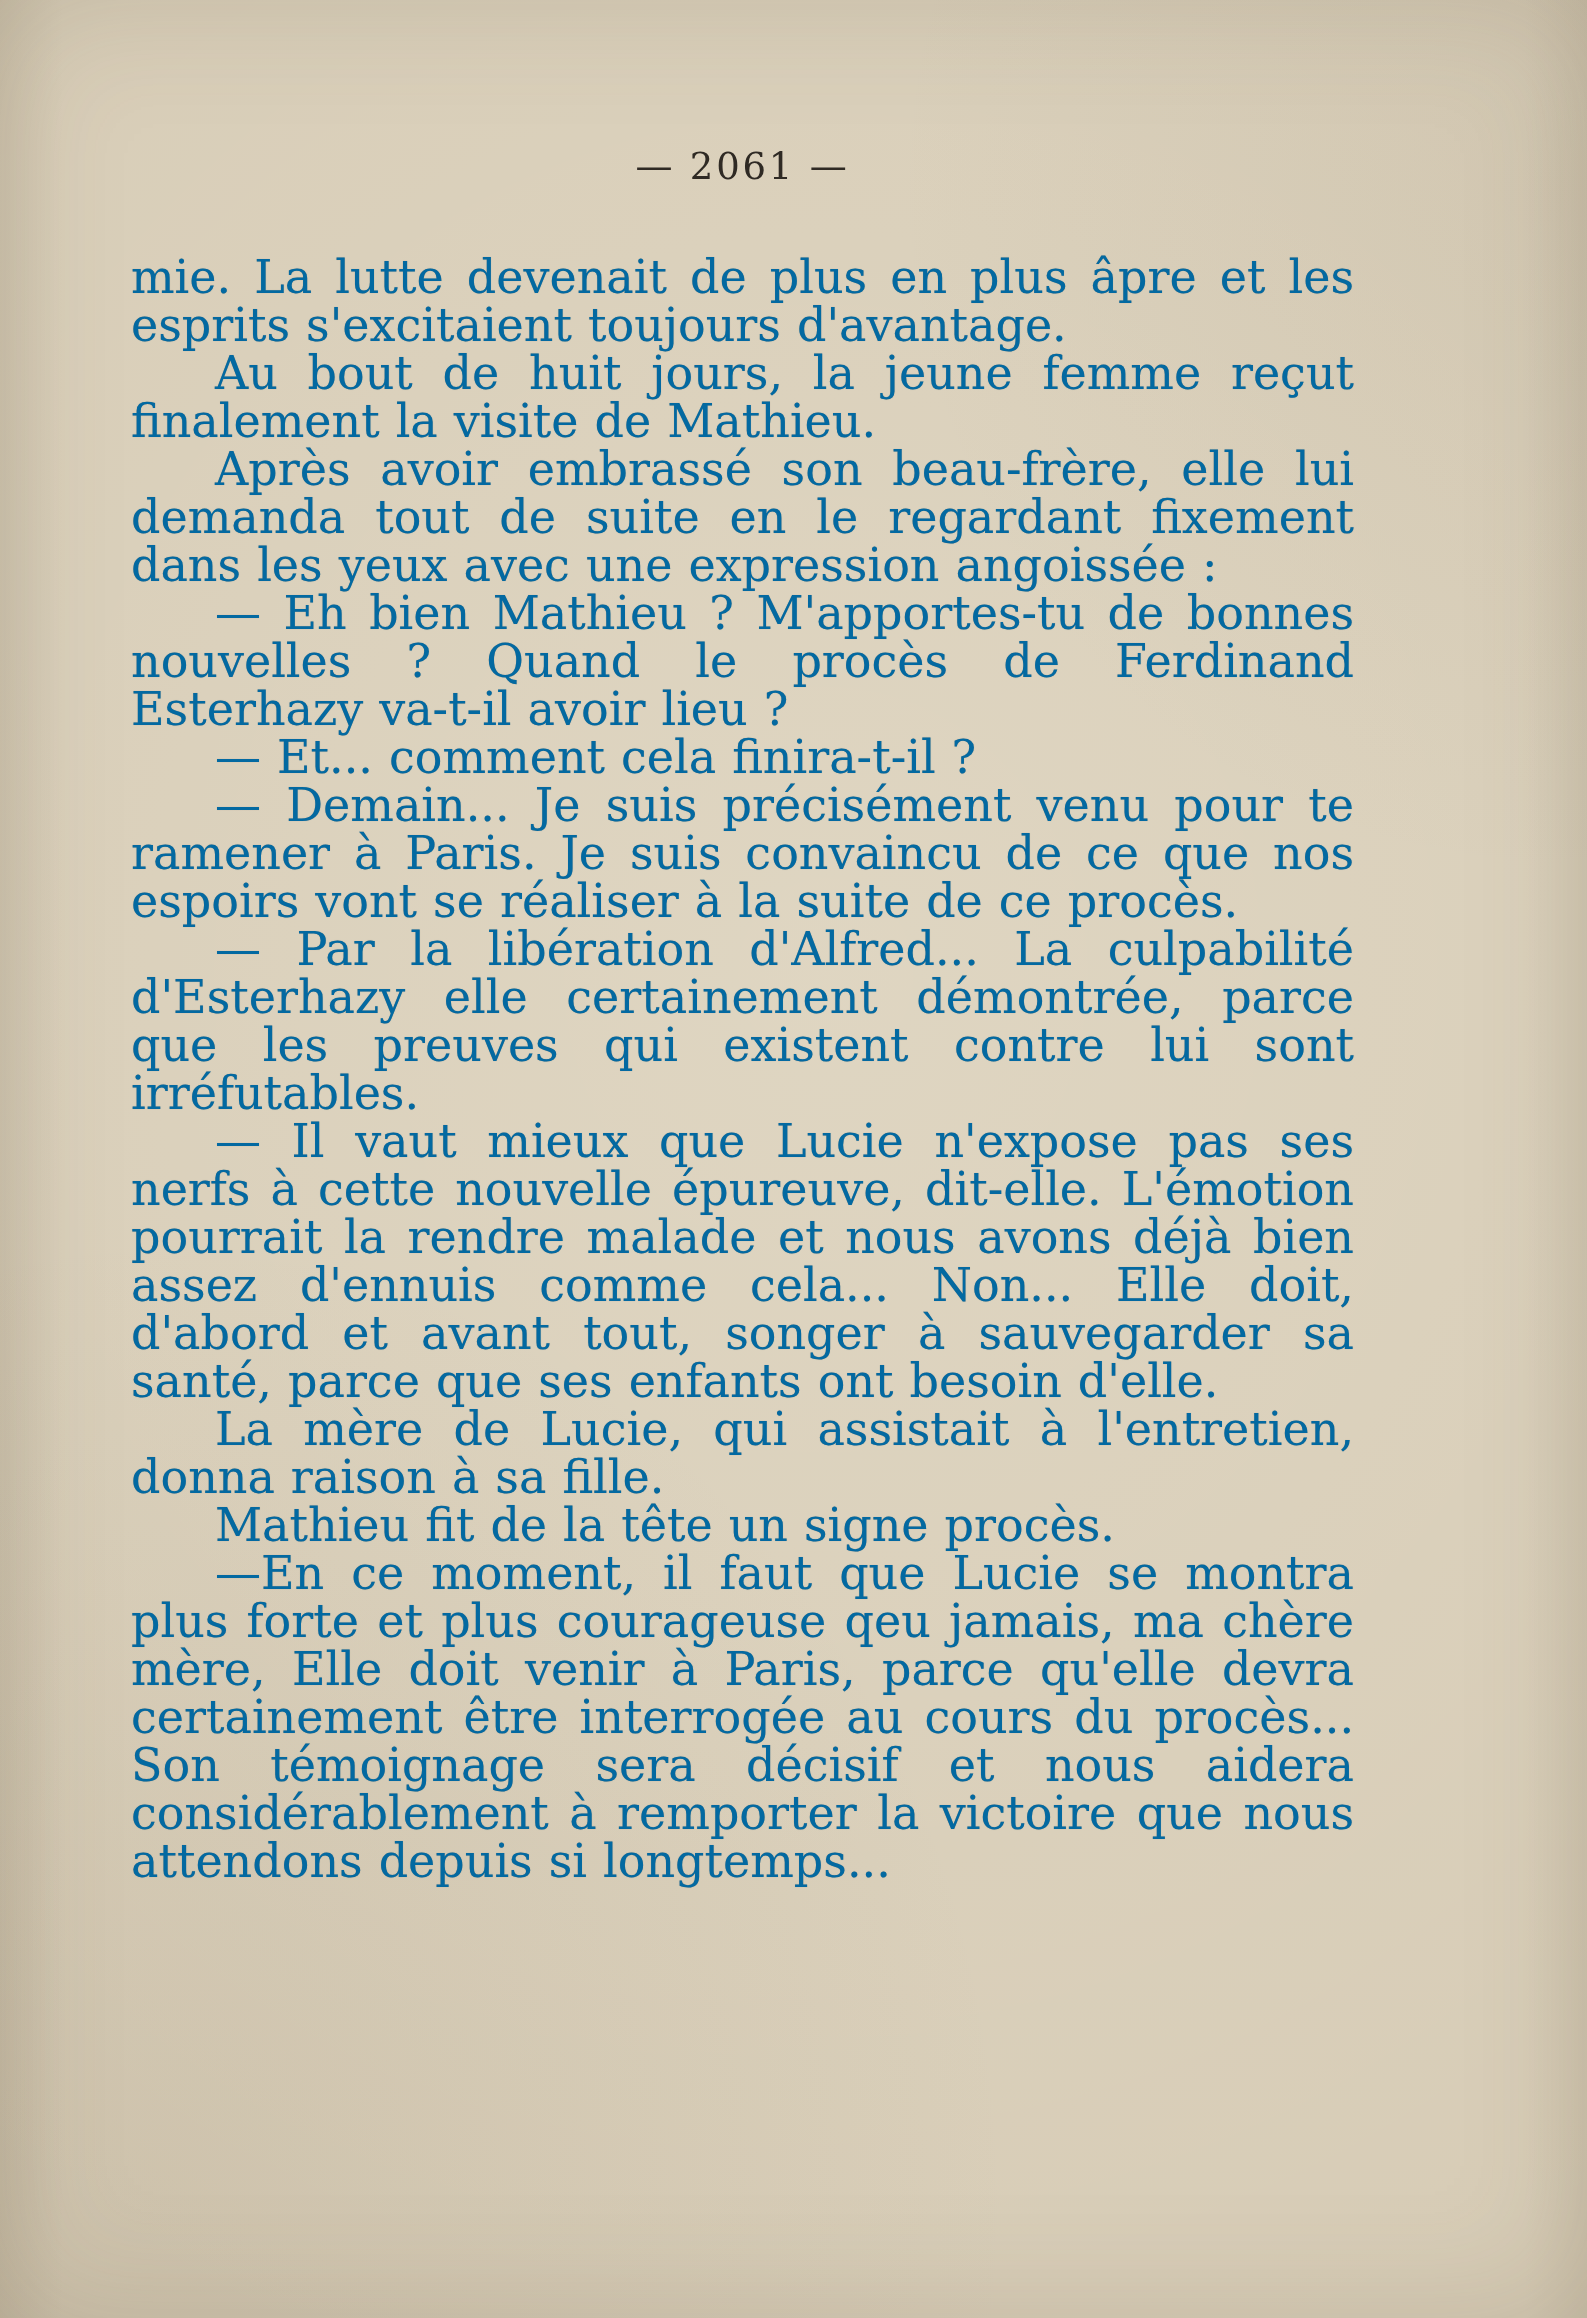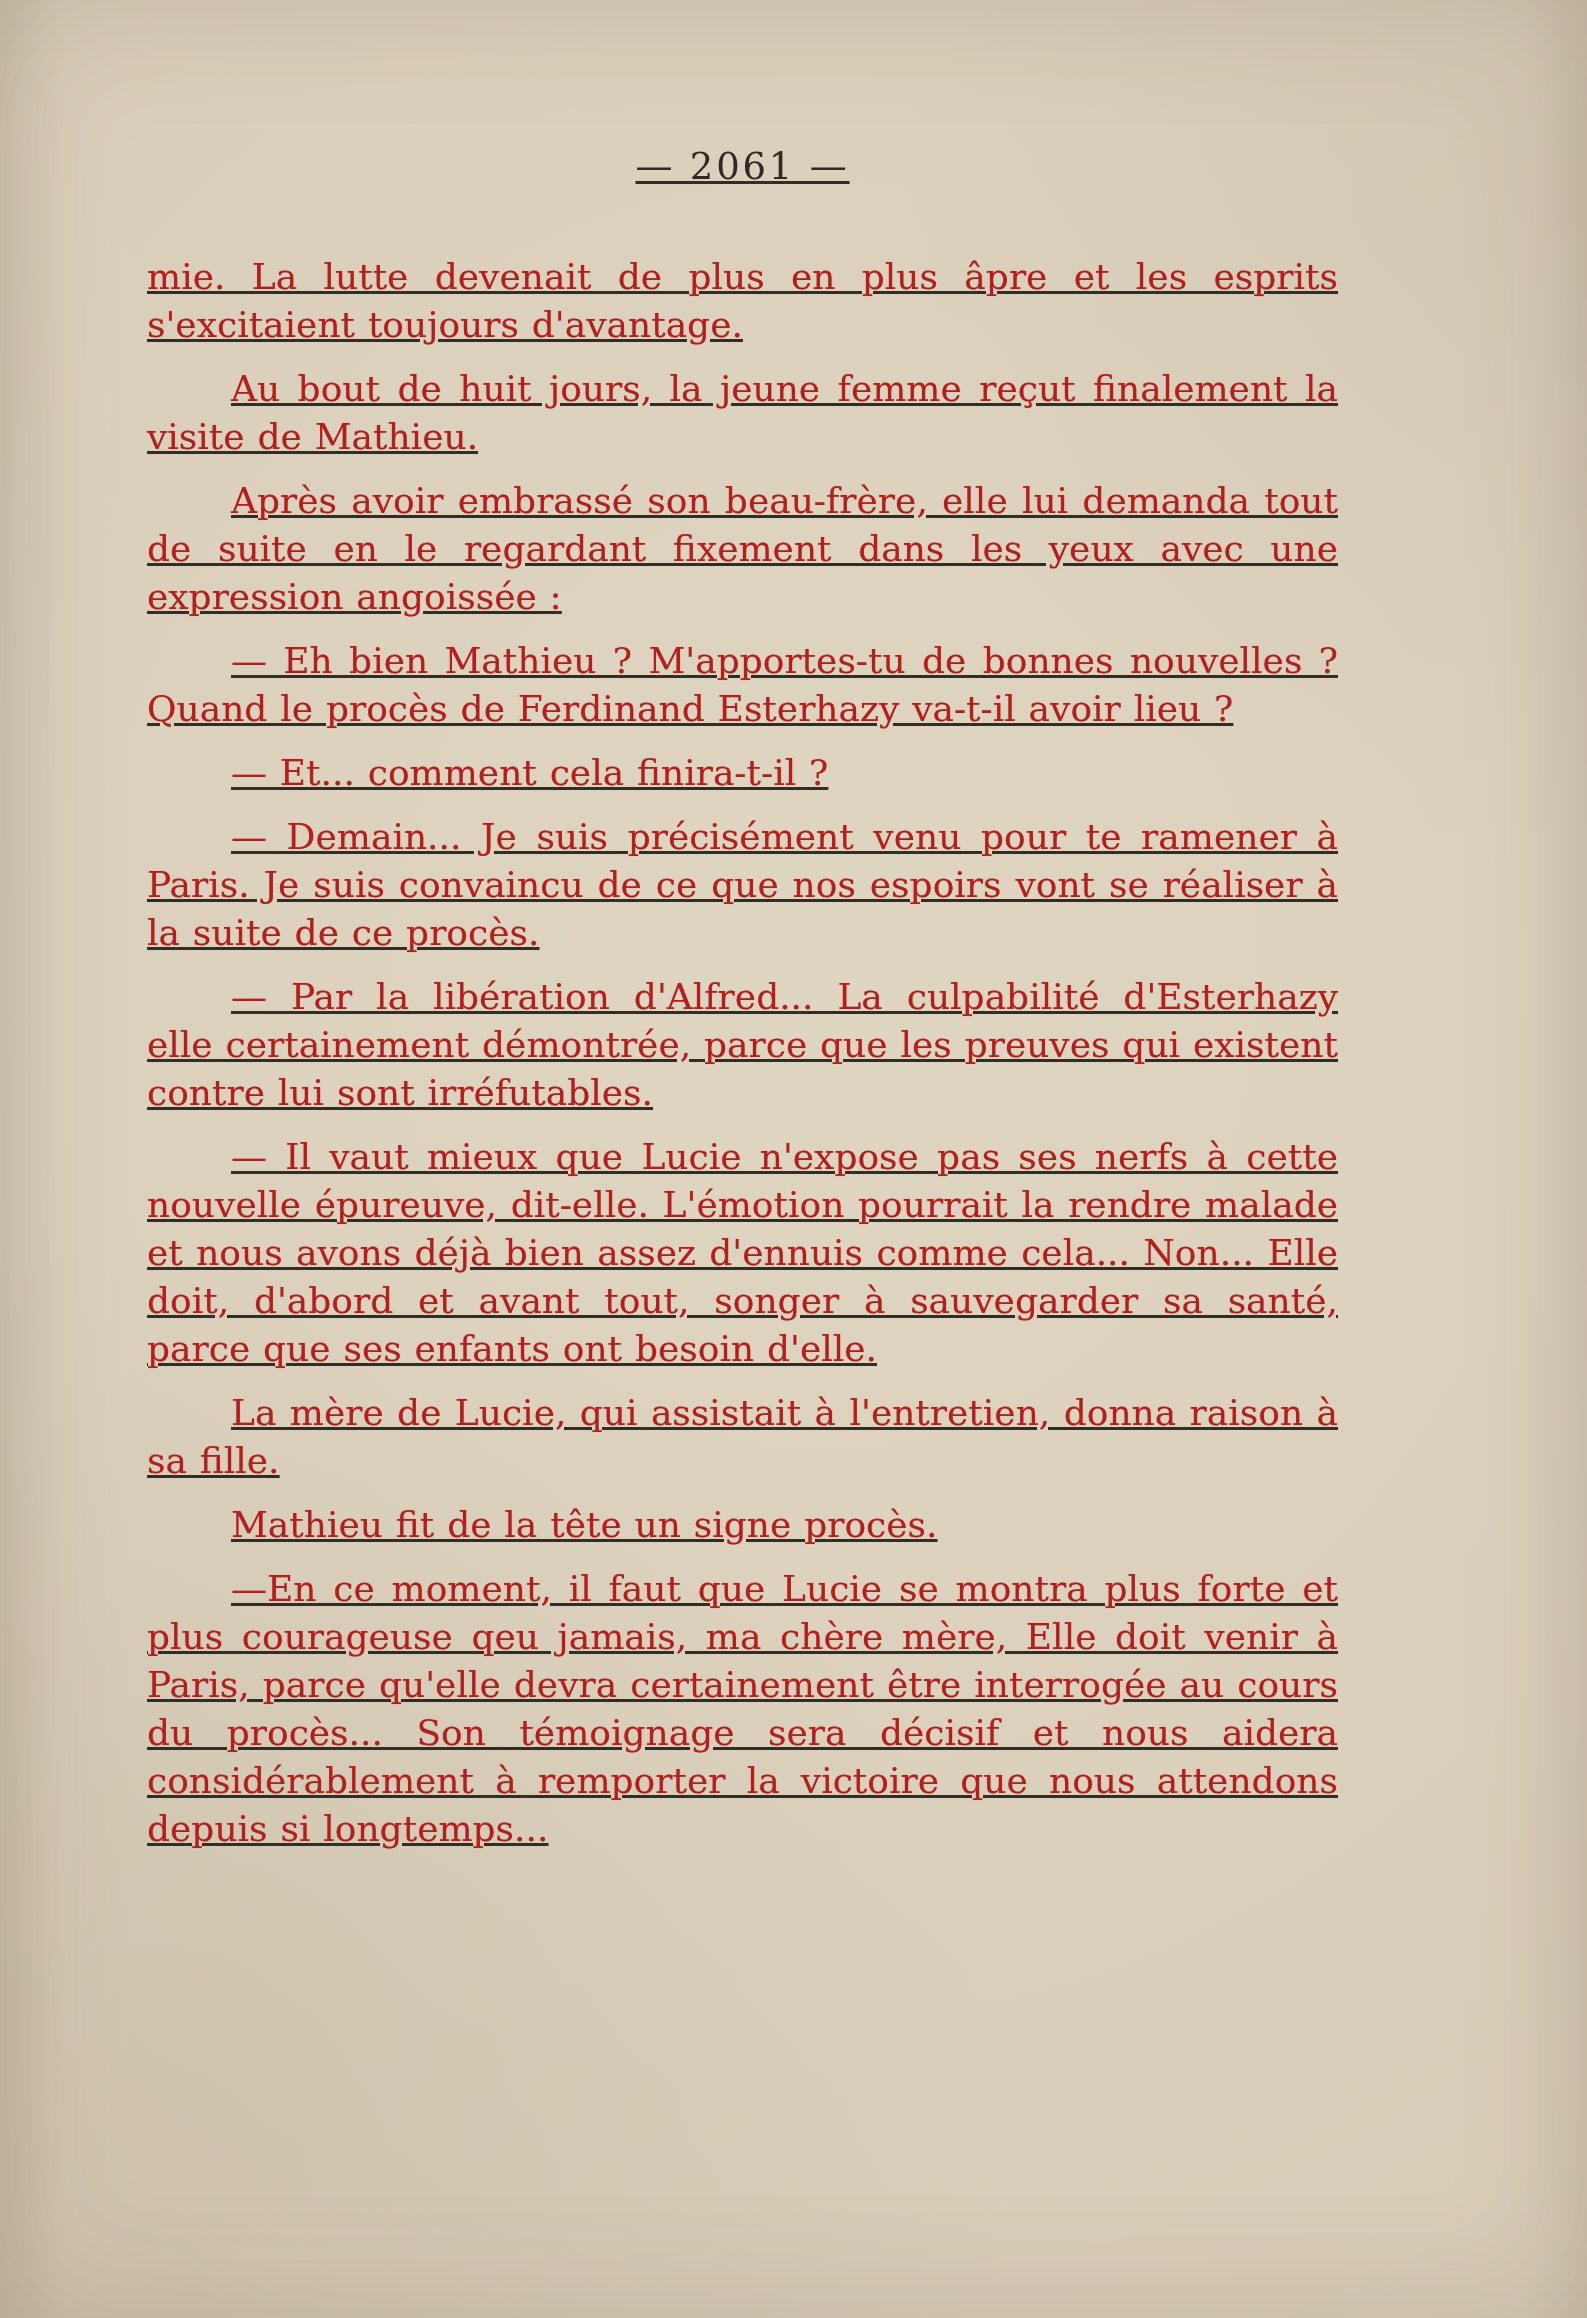--- a/index.html
+++ b/index.html
@@ -25,36 +25,35 @@
       #d7ccb6;
     box-shadow: inset 0 0 128px rgba(95,82,60,0.18);
   }
   .page {
     position: absolute;
     top: 145px;
     left: 131px;
     right: 234px;
     bottom: 0;
     color: #332d26;
-    text-decoration: underline;
   }
   .page-number {
     text-align: center;
     font-size: 37px;
     letter-spacing: 2.8px;
     color: #2f2a24;
     margin: 0 0 65px 0;
   }
   .body-text p.para {
-    margin: 16px;
-    font-size: 36px;
+    margin: 0;
+    font-size: 46px;
     line-height: 48px;
     text-align: justify;
     text-indent: 84px;
-    color: #b91c1c;
+    color: #0369a1;
     text-shadow: 0 0 0.7px rgba(51,45,38,0.35);
     word-spacing: 1.4px;
   }
   .body-text p.para.continuation {
     text-indent: 0;
   }
 </style>
 </head>
 <body>
 

